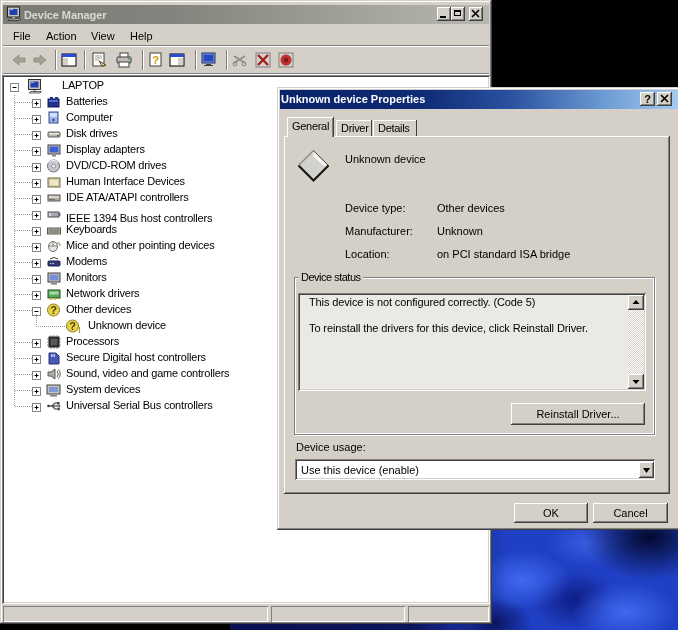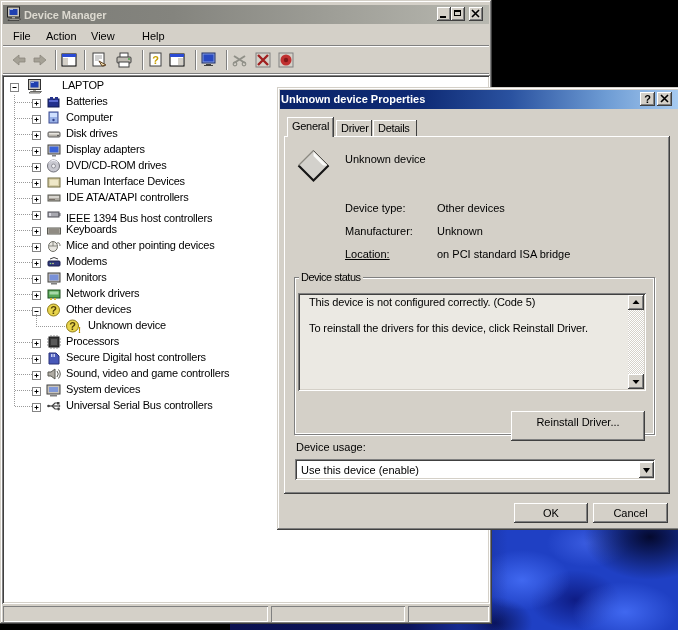--- a/index.html
+++ b/index.html
@@ -48,21 +48,21 @@
   </div>
 <div class="abs btn" style="left:469px;top:7px;width:14px;height:14px;">
   <svg width="14" height="14" viewBox="0 0 14 14">
       <path d="M3 3 L10 10 M10 3 L3 10" stroke="#000" stroke-width="1.6"></path>
     </svg>
 </div>
 
 <div class="abs" style="left:13px;top:30px;">File</div>
 <div class="abs" style="left:46px;top:30px;">Action</div>
 <div class="abs" style="left:91px;top:30px;">View</div>
-<div class="abs" style="left:130px;top:30px;margin-left:12px;">Help</div>
+<div class="abs" style="left:130px;top:30px;">Help</div>
 <div class="abs" style="left:3px;top:45px;width:486px;height:2px;box-shadow:inset 0 1px 0 #808080, inset 0 -1px 0 #ffffff;"></div>
 
 <div id="toolbar" class="abs" style="left:3px;top:47px;width:486px;height:27px;">
 <div class="abs" style="left:8px;top:5px;width:16px;height:16px;"><svg width="16" height="16" viewBox="0 0 16 16">
         <path d="M2 8 L8 3 V6 H14 V10 H8 V13 Z" fill="#a5a196" stroke="#8a867c" stroke-width="0.8"></path>
       </svg></div>
 <div class="abs" style="left:29px;top:5px;width:16px;height:16px;"><svg width="16" height="16" viewBox="0 0 16 16">
         <path d="M14 8 L8 3 V6 H2 V10 H8 V13 Z" fill="#a5a196" stroke="#8a867c" stroke-width="0.8"></path>
       </svg></div>
 <div class="abs" style="left:52px;top:3px;width:2px;height:20px;box-shadow:inset 1px 0 0 #808080, inset -1px 0 0 #ffffff;"></div>
@@ -386,21 +386,21 @@
     <path d="M2.5,17.5 L17.5,2.5" stroke="#8a8880" stroke-width="1.2" fill="none"></path>
     <polygon points="17.5,4 31,17.5 27,17.5 17.5,8" fill="#fafaf8"></polygon>
   </svg>
 </div>
 <div class="abs" style="left:345px;top:153px;">Unknown device</div>
 
 <div class="abs" style="left:345px;top:202px;">Device type:</div>
 <div class="abs" style="left:437px;top:202px;">Other devices</div>
 <div class="abs" style="left:345px;top:225px;">Manufacturer:</div>
 <div class="abs" style="left:437px;top:225px;">Unknown</div>
-<div class="abs" style="left:345px;top:248px;text-decoration:underline;">Location:</div>
+<div class="abs" style="left:345px;top:248px;">Location:</div>
 <div class="abs" style="left:437px;top:248px;">on PCI standard ISA bridge</div>
 
 <div class="abs etch" style="left:294px;top:277px;width:359px;height:156px;"></div>
 <div class="abs face" style="left:299px;top:271px;padding:0 2px;letter-spacing:-0.5px;">Device status</div>
 
 <div class="abs sunken" style="left:298px;top:293px;width:348px;height:98px;background:#ebe9e3;"></div>
 <div class="abs" style="left:309px;top:296px;letter-spacing:-0.12px;">This device is not configured correctly. (Code 5)</div>
 <div class="abs" style="left:309px;top:322px;letter-spacing:-0.1px;">To reinstall the drivers for this device, click Reinstall Driver.</div>
 
 <div class="abs" style="left:628px;top:295px;width:16px;height:94px;background:repeating-conic-gradient(#ffffff 0% 25%, #d6d2ca 0% 50%) 0 0/2px 2px;"></div>
@@ -408,21 +408,21 @@
   <svg width="16" height="15" viewBox="0 0 16 15">
       <polygon points="8,5 11.5,9 4.5,9" fill="#000"></polygon>
     </svg>
 </div>
 <div class="abs btn" style="left:628px;top:374px;width:16px;height:15px;">
   <svg width="16" height="15" viewBox="0 0 16 15">
       <polygon points="8,10 11.5,6 4.5,6" fill="#000"></polygon>
     </svg>
 </div>
 
-<div class="abs btn" style="left:511px;top:403px;width:134px;height:30px;text-align:center;line-height:22px;margin-top:8px;">Reinstall Driver...</div>
+<div class="abs btn" style="left:511px;top:403px;width:134px;height:22px;text-align:center;line-height:22px;">Reinstall Driver...</div>
 
 <div class="abs" style="left:296px;top:441px;">Device usage:</div>
 <div class="abs sunken" style="left:295px;top:459px;width:360px;height:21px;background:#fff;"></div>
 <div class="abs" style="left:301px;top:464px;">Use this device (enable)</div>
 <div class="abs btn" style="left:639px;top:462px;width:15px;height:16px;">
   <svg width="15" height="17" viewBox="0 0 15 17">
       <polygon points="7.5,11 11,6 4,6" fill="#000"></polygon>
     </svg>
 </div>
 

